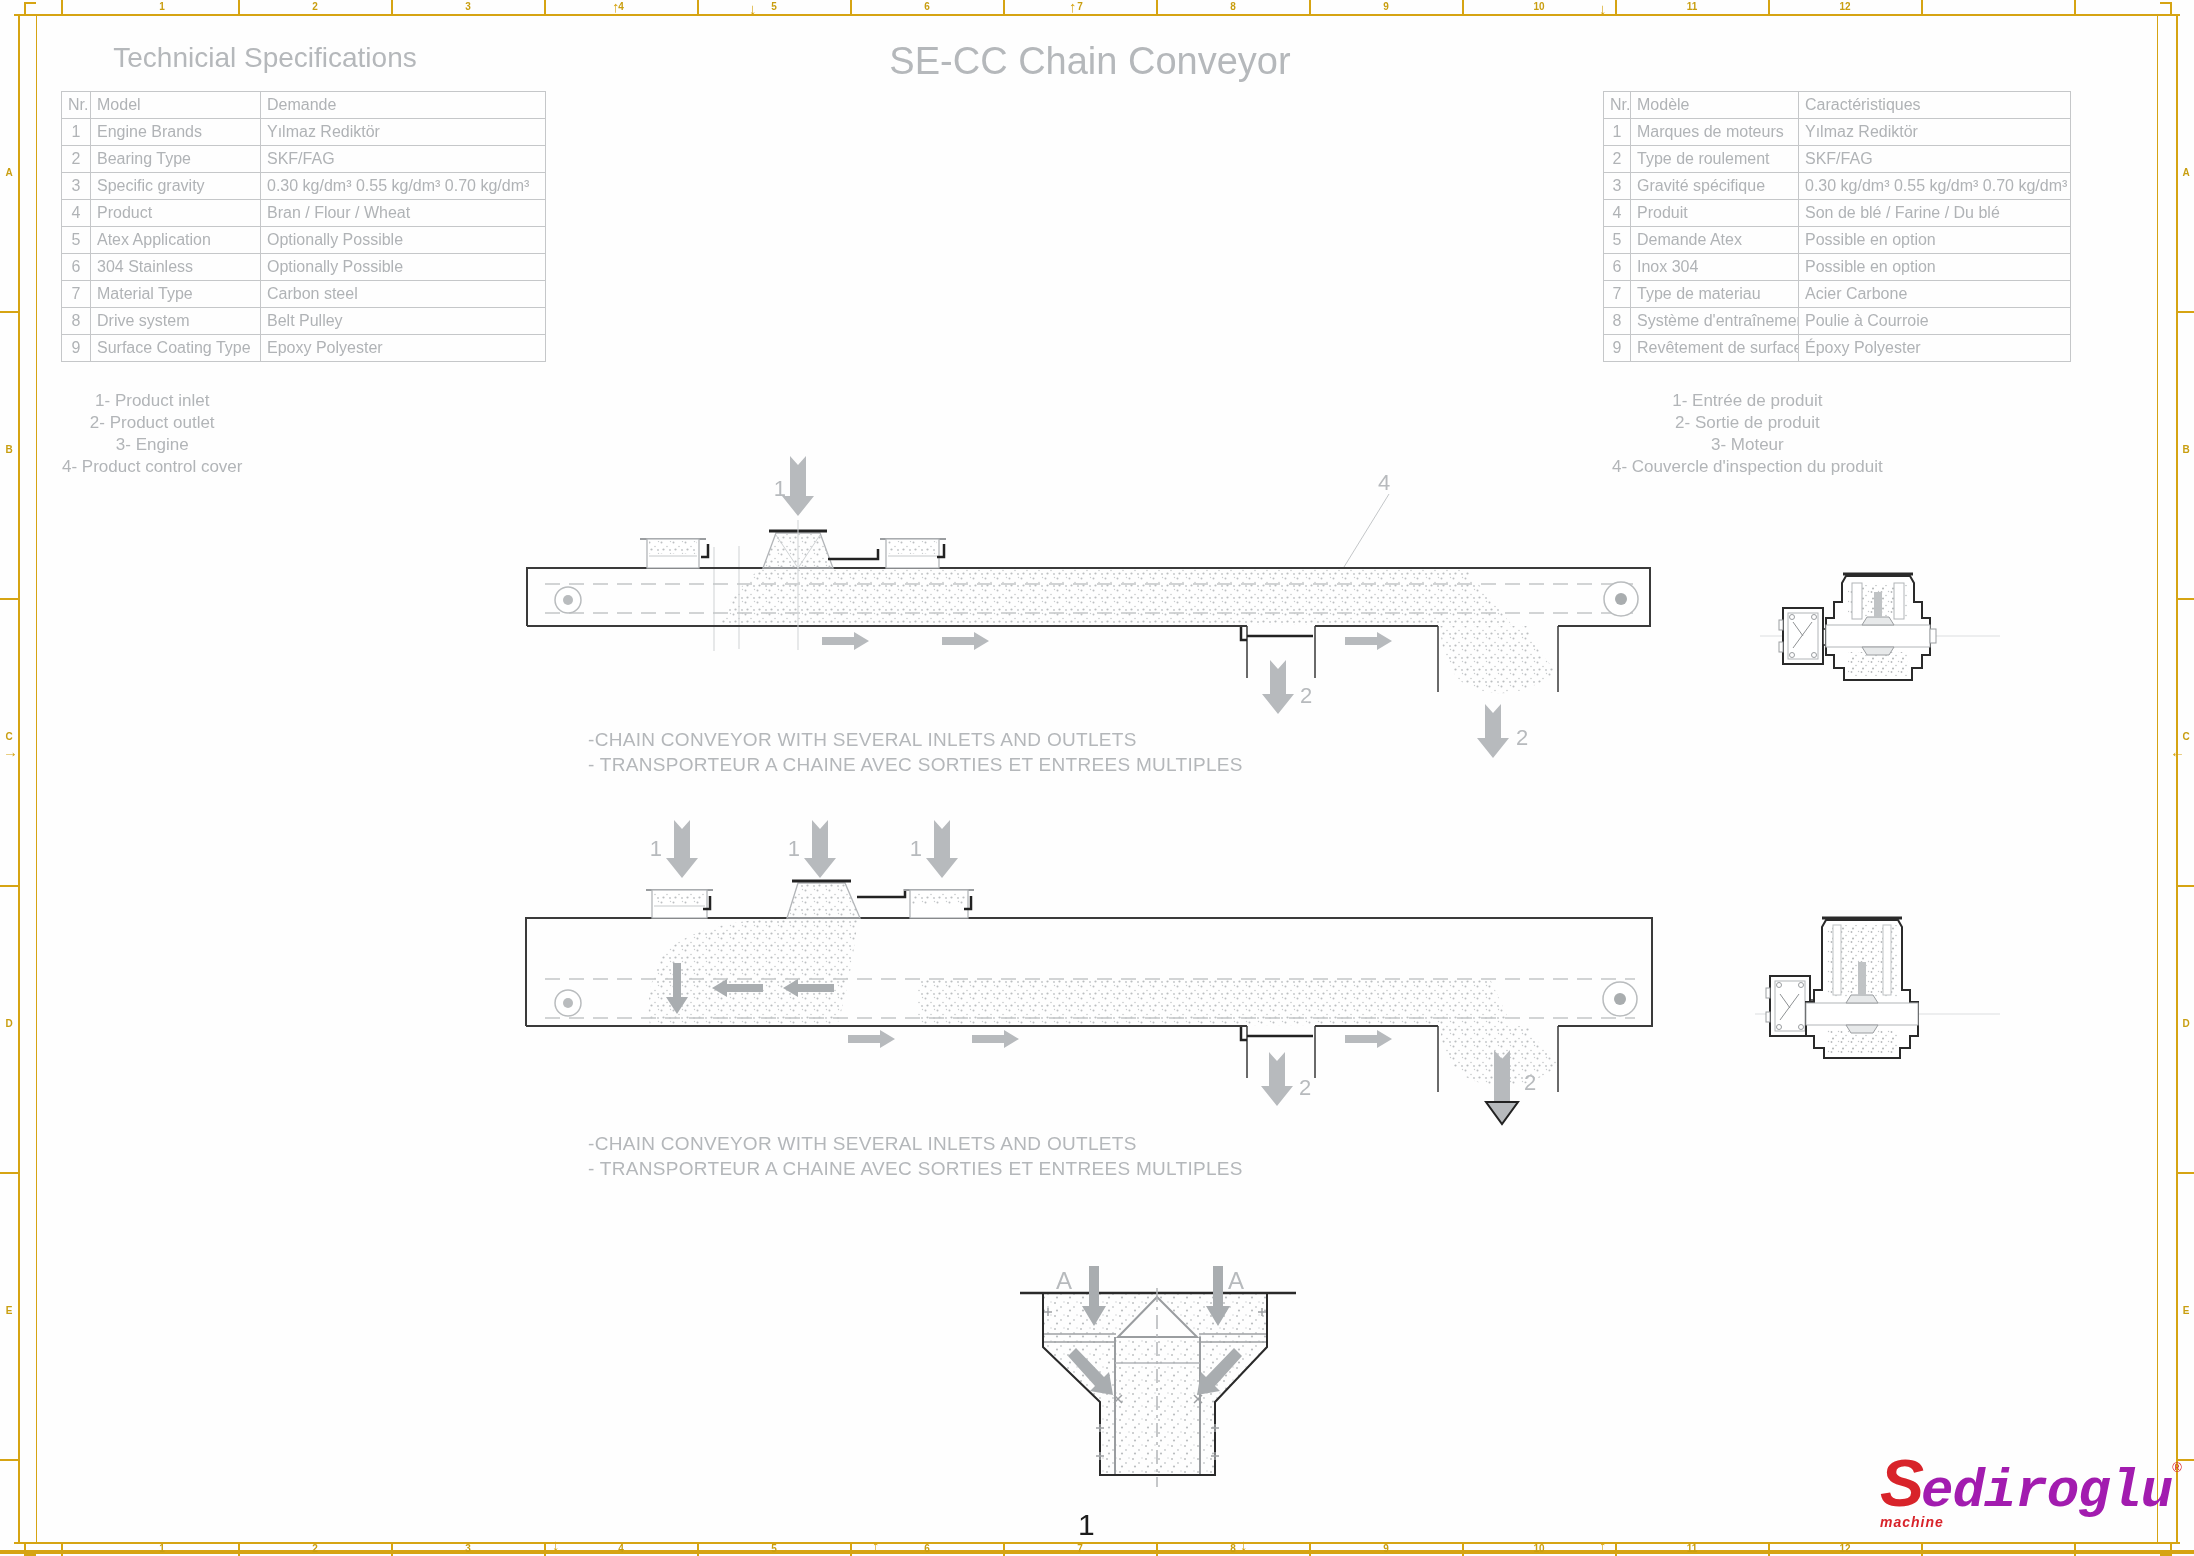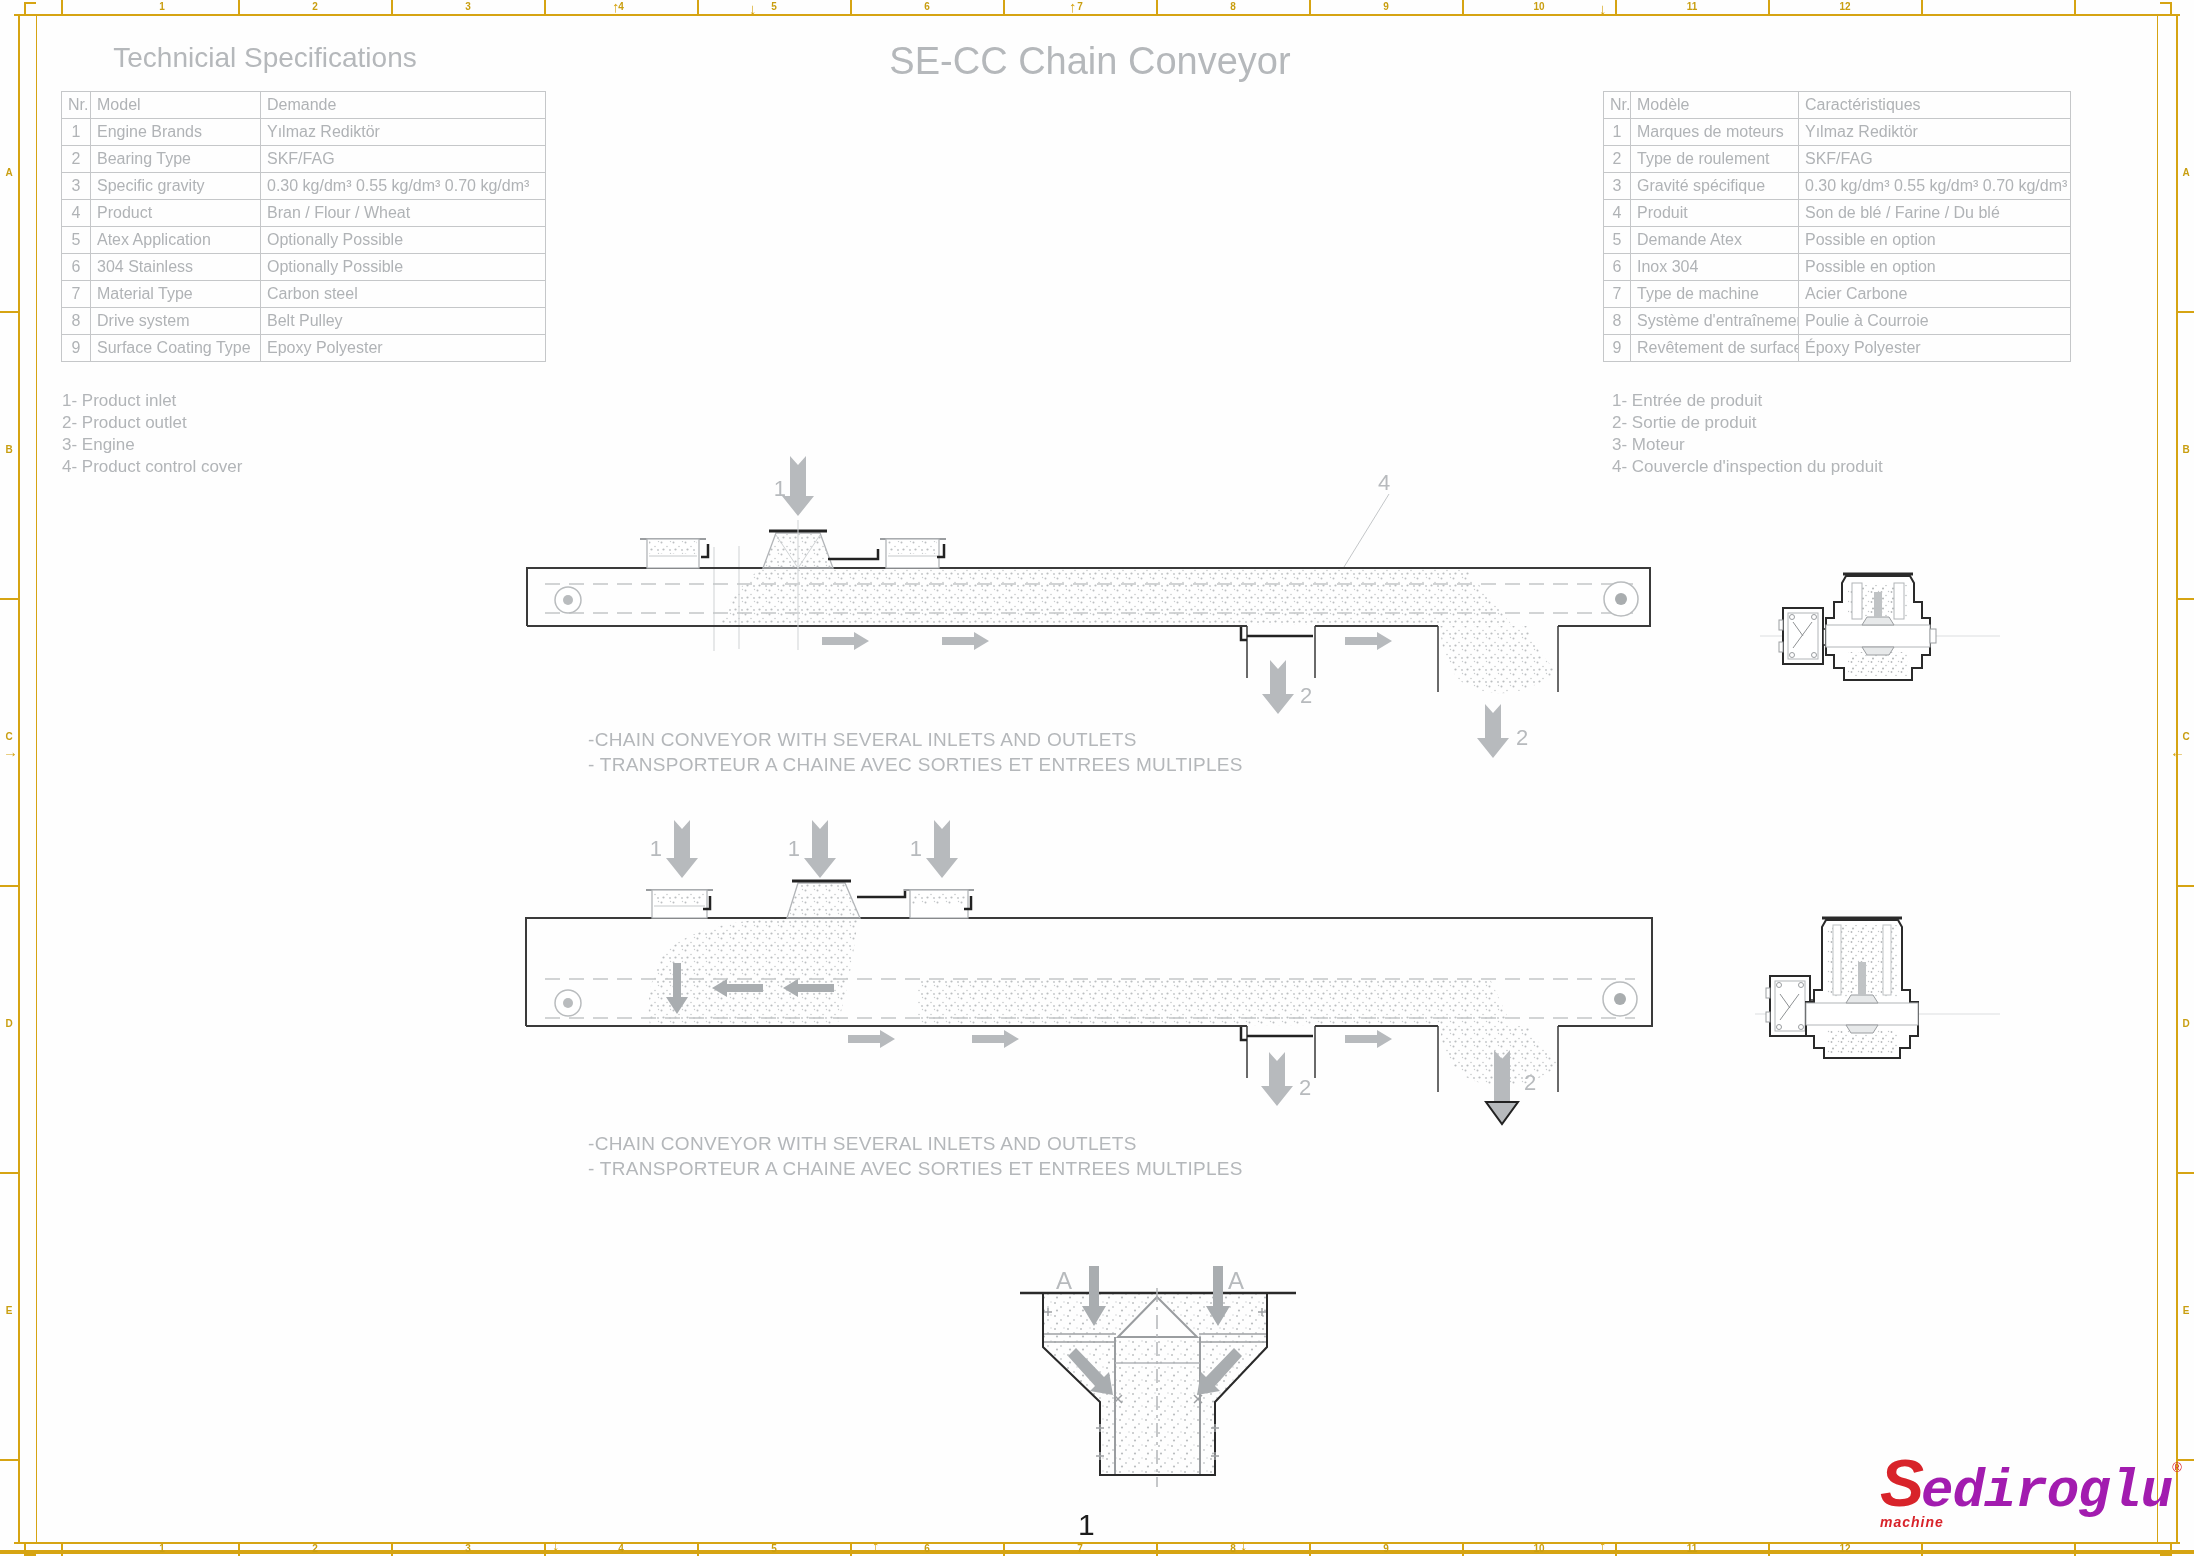--- a/index.html
+++ b/index.html
@@ -24,21 +24,21 @@
   .rarr{position:absolute;font-size:15px;color:#d6a413;line-height:14px;}
   .corner{position:absolute;width:10px;height:10px;}
   #band-bottom{left:0;top:1550px;width:2194px;height:4px;background:#d6a413;}
   #main-title{left:840px;top:40px;width:500px;text-align:center;font-size:38px;color:#b5b8bb;}
   .tbl-title{width:450px;text-align:center;font-size:28px;color:#b5b8bb;}
   table.spec{border-collapse:collapse;table-layout:fixed;font-size:16px;color:#b0b3b6;}
   table.spec th,table.spec td{border:1px solid #c5c7c9;height:26px;padding:0 6px;
       font-weight:normal;overflow:hidden;white-space:nowrap;}
   table.spec th{text-align:left;}
   table.spec td.nr{text-align:center;padding:0;}
-  .legend{font-size:17px;line-height:22px;color:#b2b5b8;}
+  .legend{font-size:17px;line-height:22px;color:#b2b5b8;text-align:center;}
   .caption{font-size:19px;line-height:24.5px;color:#b4b7ba;letter-spacing:.3px;}
   #page-num{left:1078px;top:1508px;font-size:30px;color:#1c1c1c;}
   
   #logo{left:1880px;top:1450px;width:280px;text-align:left;line-height:1;}
   #logo .s{font-size:66px;font-weight:800;font-style:italic;color:#d8232a;letter-spacing:-3px;}
   #logo .rest{font-size:54px;font-weight:800;font-style:italic;color:#a21caf;letter-spacing:-1px;font-family:Liberation Mono, monospace;}
   #logo .reg{font-size:13px;color:#d8232a;vertical-align:34px;}
   #logo .sub{display:block;text-align:left;margin-top:-4px;padding-right:14px;
       font-size:14px;font-weight:bold;font-style:italic;color:#d8232a;letter-spacing:1px;}
   svg text{font-family:"Liberation Sans",sans-serif;}
@@ -211,21 +211,21 @@
           <td>Demande Atex</td>
           <td>Possible en option</td>
         </tr>
       <tr>
           <td class="nr">6</td>
           <td>Inox 304</td>
           <td>Possible en option</td>
         </tr>
       <tr>
           <td class="nr">7</td>
-          <td>Type de machine</td>
+          <td>Type de materiau</td>
           <td>Acier Carbone</td>
         </tr>
       <tr>
           <td class="nr">8</td>
           <td>Système d'entraînement</td>
           <td>Poulie à Courroie</td>
         </tr>
       <tr>
           <td class="nr">9</td>
           <td>Revêtement de surface</td>

